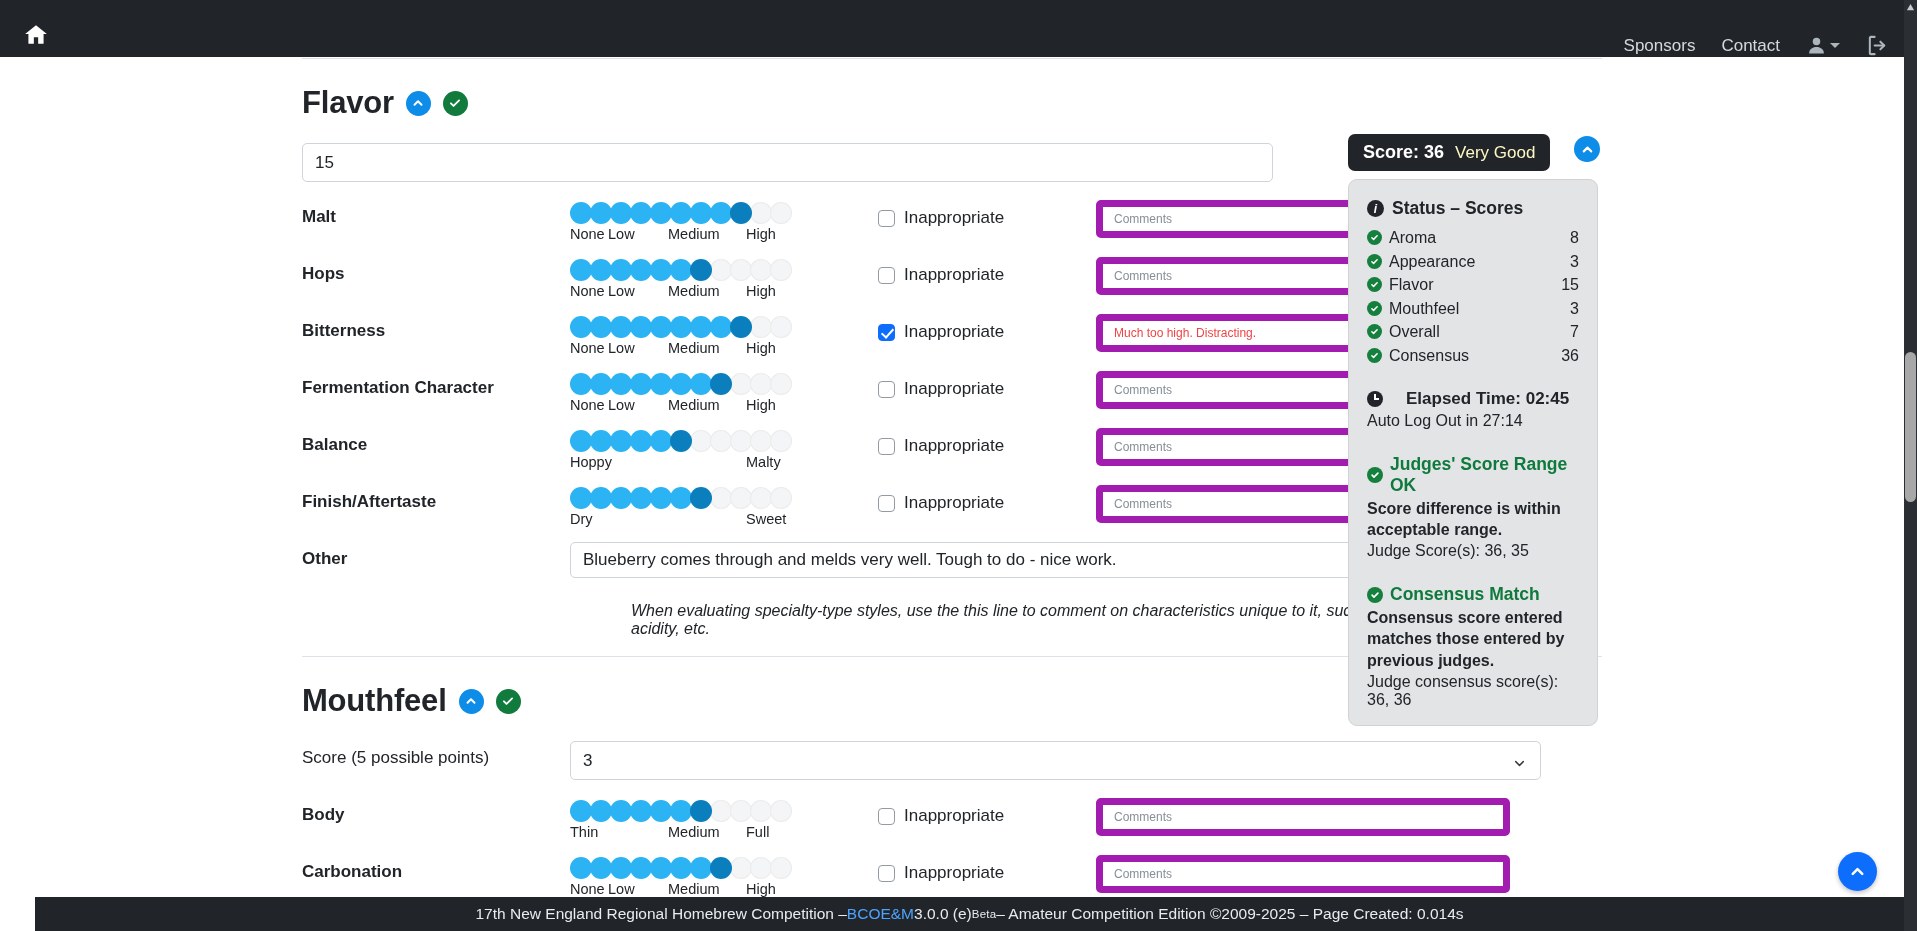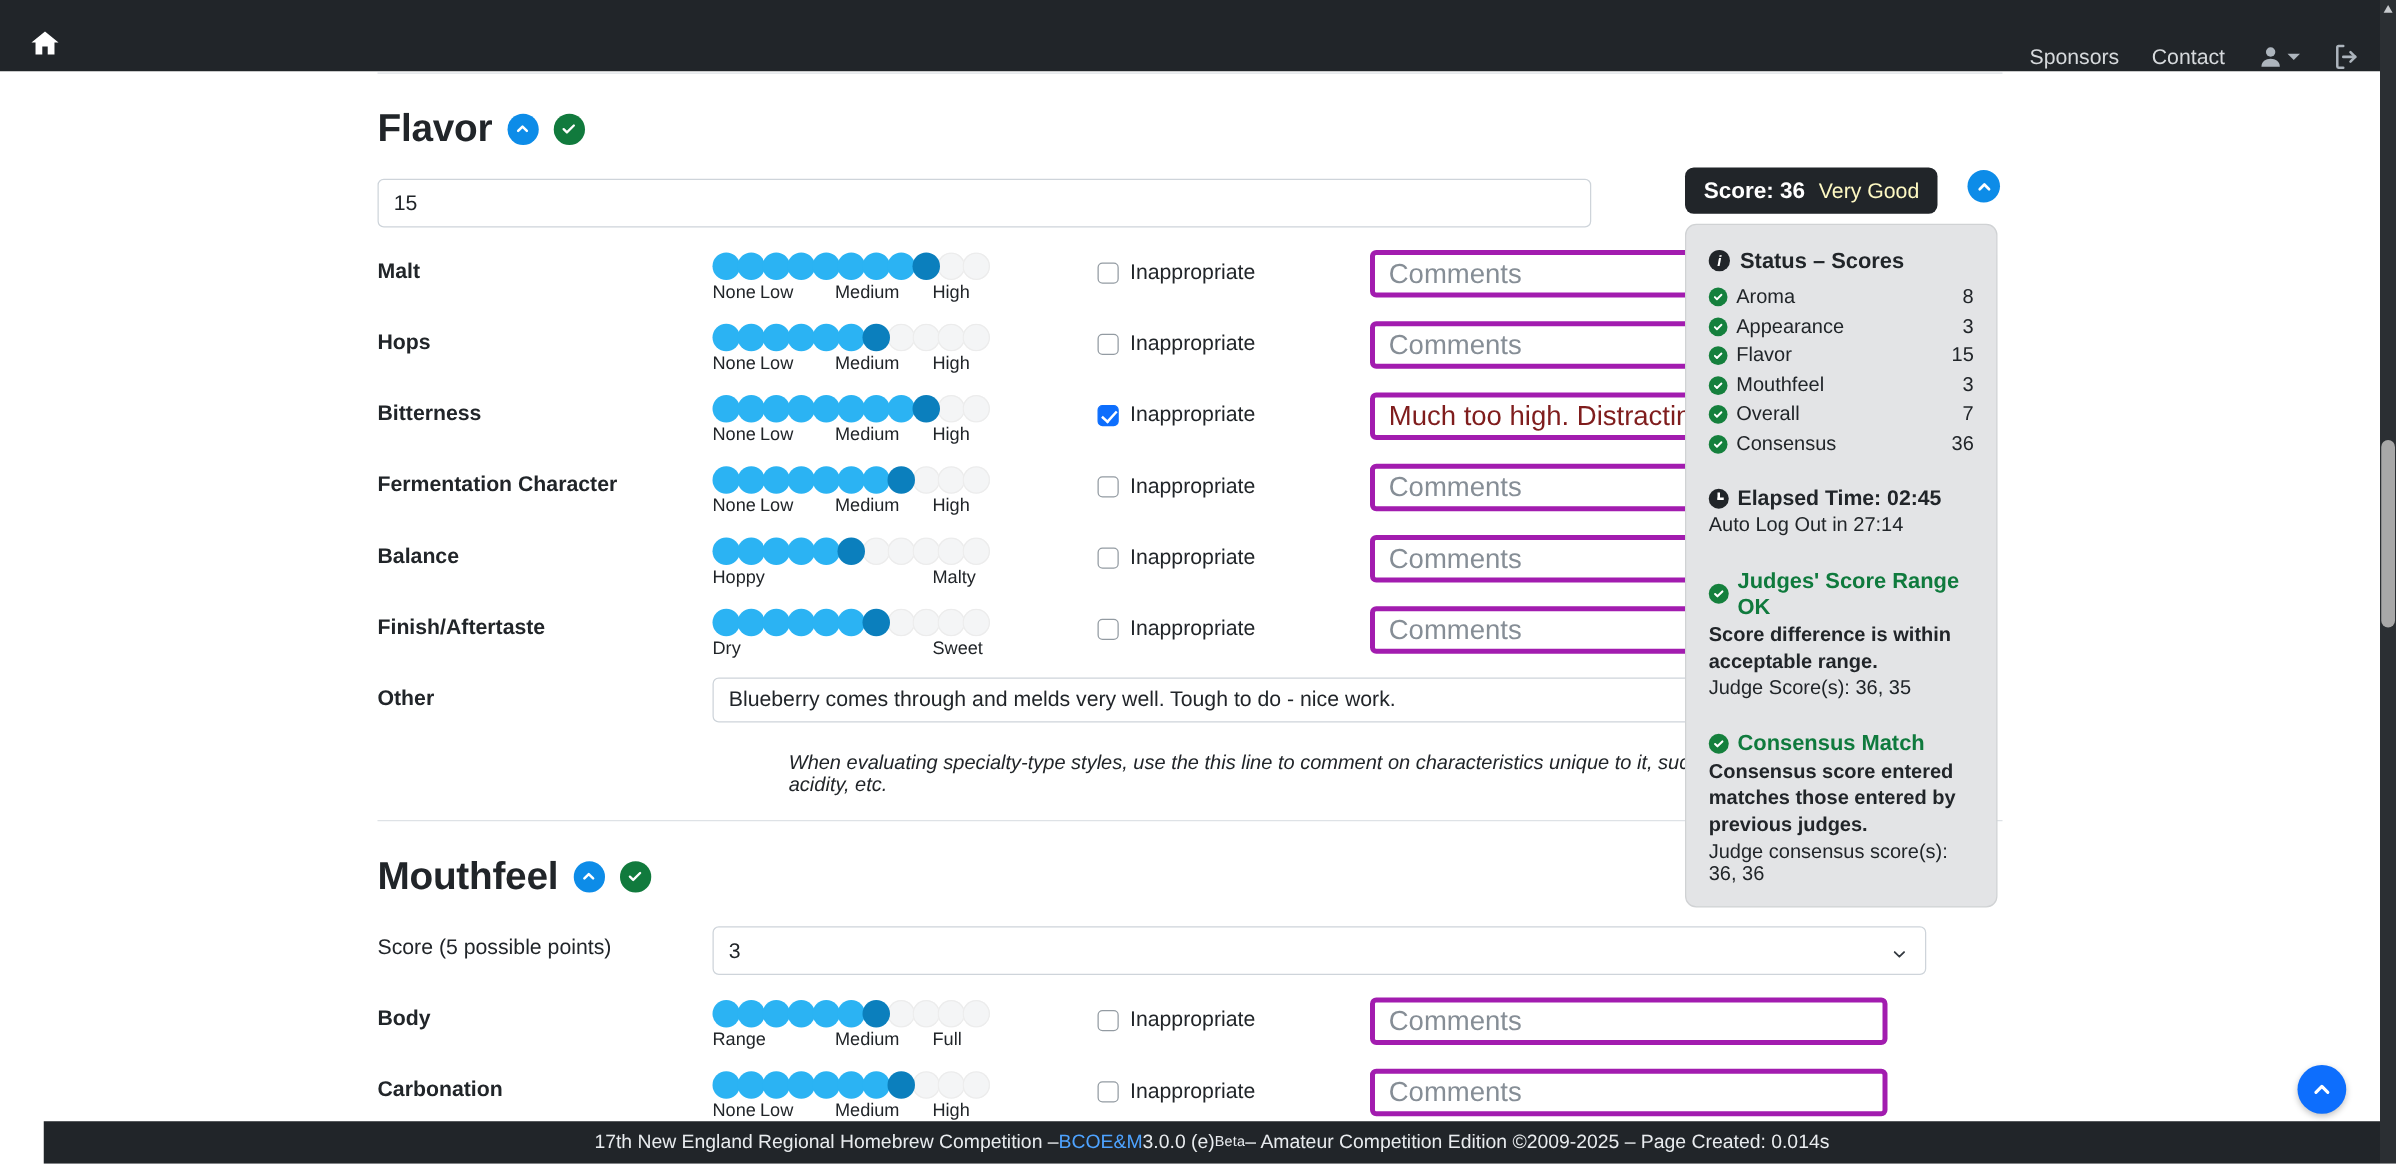--- a/index.html
+++ b/index.html
@@ -87,22 +87,22 @@
   }
   .cb.checked { background: #0d6efd; border-color: #0d6efd; }
   .cb.checked:after {
     content: ""; position: absolute; left: 5px; top: 1.5px; width: 5px; height: 10px;
     border: solid #fff; border-width: 0 2px 2px 0; transform: rotate(42deg);
   }
   .chk-lbl { font-size: 17px; color: #212529; }
 
   
   .cmt {
-    width: 414px; height: 38px; border: 4px solid #a21caf; border-radius: 5px;
-    background: #fff; font-size: 22px; color: #7f1d1d; padding: 0 11px;
+    width: 414px; height: 38px; border: 7px solid #a21caf; border-radius: 5px;
+    background: #fff; font-size: 12px; color: #ef4444; padding: 0 11px;
     font-family: "Liberation Sans", sans-serif; outline: none;
   }
   .cmt::placeholder { color: #868e96; }
 
   
   .other-input {
     width: 971px; height: 36px; border: 1px solid #ced4da; border-radius: 5px;
     background: #fff; font-size: 17px; color: #212529; padding: 0 12px;
     font-family: "Liberation Sans", sans-serif; outline: none;
   }
@@ -133,21 +133,21 @@
     font-size: 12px; font-weight: bold; display: inline-flex; align-items: center;
     justify-content: center; font-style: italic; flex: none;
   }
   .sc-list { margin-top: 7px; }
   .sc-row { display: flex; align-items: center; font-size: 16px; color: #212529; line-height: 1.47; }
   .sc-row .ck { width: 15px; height: 15px; border-radius: 50%; background: #15803d;
     color: #fff; display: inline-flex; align-items: center; justify-content: center; margin-right: 7px; flex: none; }
   .sc-row .nm { flex: 1; }
   .sc-row .vl { font-variant-numeric: tabular-nums; }
 
-  .sc-time { display: flex; align-items: center; gap: 7px; margin-top: 22px;
+  .sc-time { display: flex; align-items: center; gap: 23px; margin-top: 22px;
     font-size: 17px; font-weight: bold; color: #212529; }
   .clk { width: 16px; height: 16px; border-radius: 50%; background: #212529; position: relative; flex: none; }
   .clk:before { content:""; position:absolute; left:7px; top:3px; width:2px; height:6px; background:#fff; }
   .clk:after { content:""; position:absolute; left:7px; top:7px; width:5px; height:2px; background:#fff; }
   .sc-sub { font-size: 16px; color: #212529; margin-top: 3px; }
 
   .blk { margin-top: 24px; }
   .blk-h { display: flex; align-items: center; gap: 7px; font-size: 17.5px; font-weight: bold; color: #0f7a3d; }
   .blk-h .ck { width: 16px; height: 16px; border-radius: 50%; background: #15803d; color: #fff;
     display: inline-flex; align-items: center; justify-content: center; flex: none; }
@@ -437,21 +437,21 @@
                 <span class="dot on"></span>
                 <span class="dot on"></span>
                 <span class="dot on"></span>
                 <span class="dot cur"></span>
                 <span class="dot off"></span>
                 <span class="dot off"></span>
                 <span class="dot off"></span>
                 <span class="dot off"></span>
               </div>
               <div class="scale">
-                <span style="left: 0px;">Range</span>
+                <span style="left: 0px;">Thin</span>
                 <span style="left: 98px;">Medium</span>
                 <span style="left: 176px;">Full</span>
               </div>
             </div>
             <div class="chk-cell">
               <div class="cb"></div>
               <span class="chk-lbl">Inappropriate</span>
             </div>
             <input class="cmt" placeholder="Comments" style="">
           </div>

